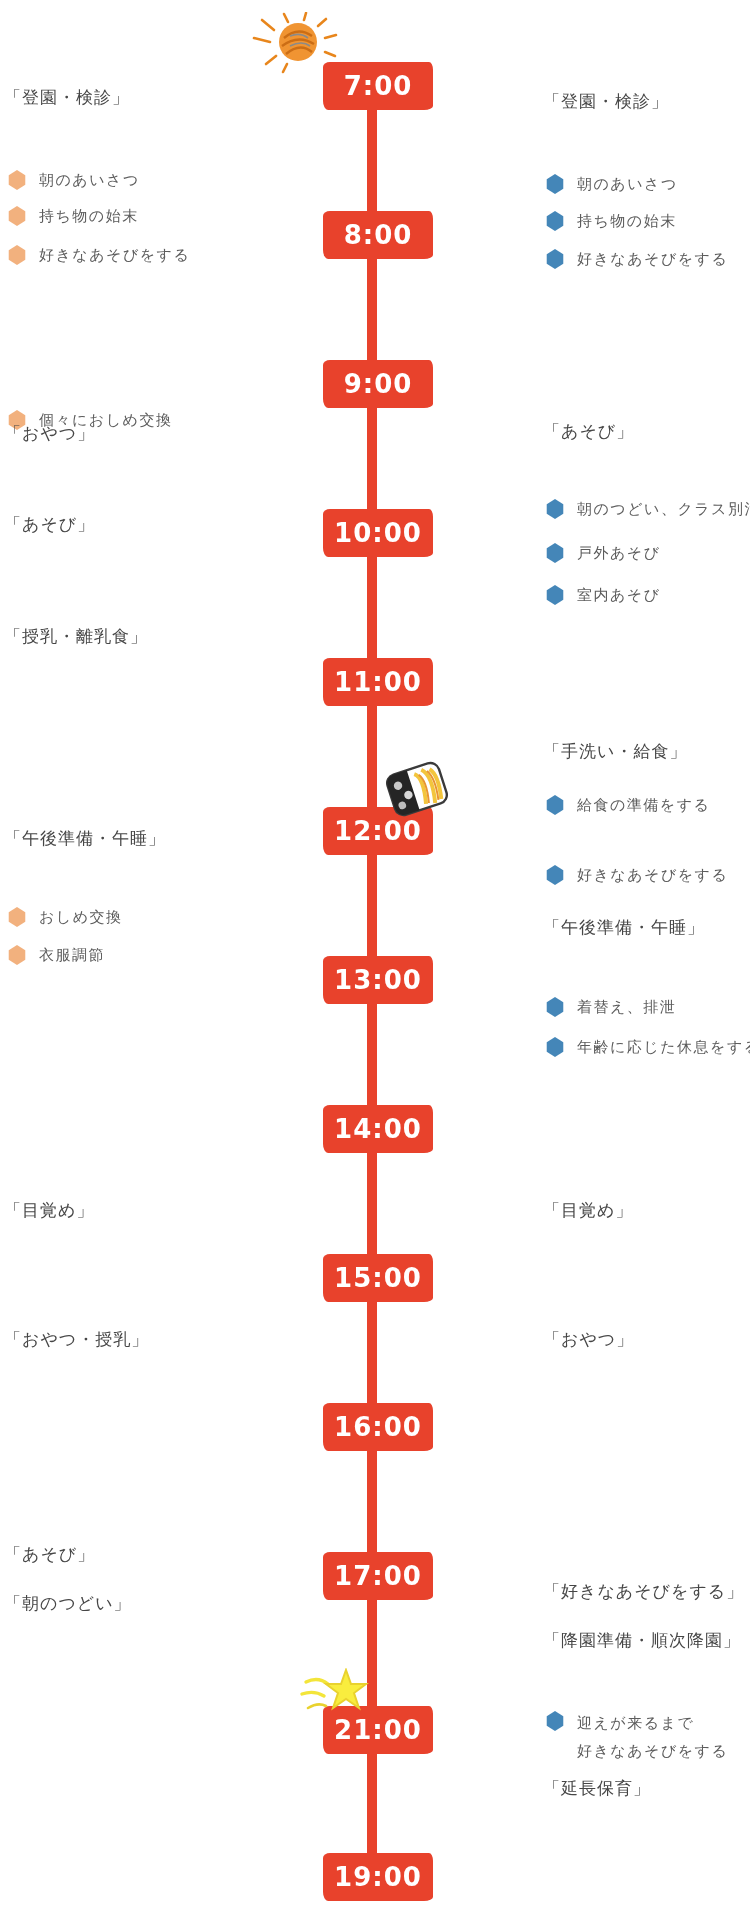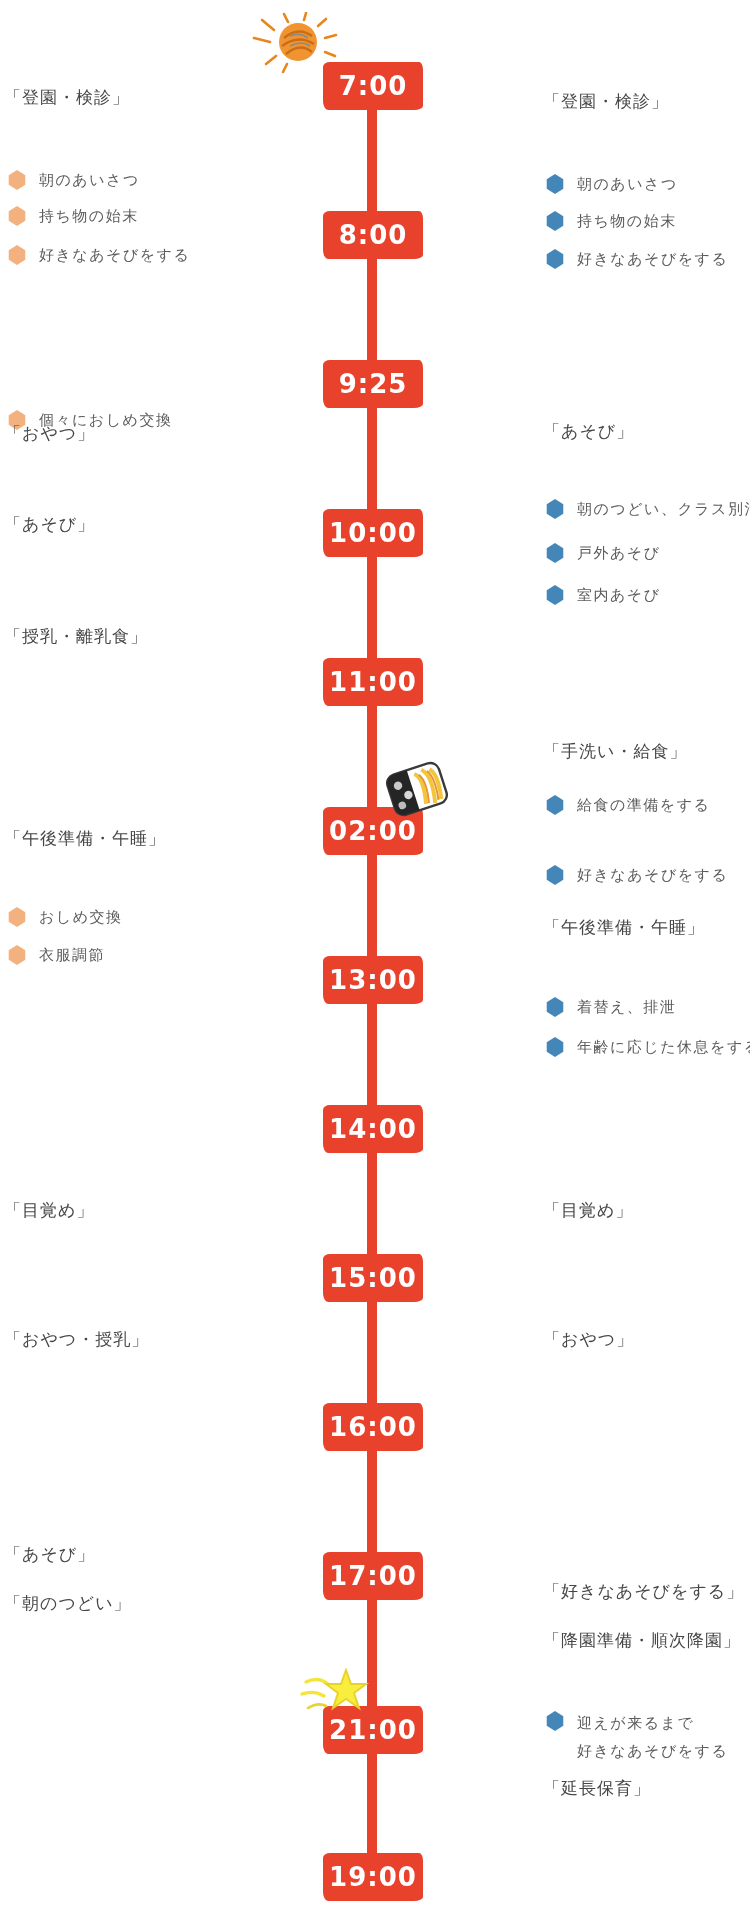--- a/index.html
+++ b/index.html
@@ -6,21 +6,21 @@
   .canvas{
     position:relative;width:750px;height:1907px;background:#ffffff;
     overflow:hidden;font-family:"DejaVu Sans","Liberation Sans",sans-serif;
   }
   
   .tl-line{
     position:absolute;left:367px;top:82px;width:10px;height:1790px;
     background:#e8422c;border-radius:6px;
   }
   .time-box{
-    position:absolute;left:323px;width:100px;height:48px;
+    position:absolute;left:323px;width:110px;height:48px;
     background:#e8422c;color:#ffffff;
     display:flex;align-items:center;justify-content:center;
     font-size:26px;font-weight:bold;letter-spacing:1px;
     border-radius:7px 4px 9px 5px / 5px 8px 4px 9px;
   }
   
   .sec-title{
     position:absolute;font-size:17px;color:#464646;letter-spacing:1px;
     font-weight:500;white-space:nowrap;
   }
@@ -44,24 +44,24 @@
 </style>
 </head>
 <body>
 
 <div class="canvas">
 
   <div class="tl-line"></div>
 
   <div class="time-box" style="top:62px">7:00</div>
   <div class="time-box" style="top:211px">8:00</div>
-  <div class="time-box" style="top:360px">9:25</div>
+  <div class="time-box" style="top:360px">9:00</div>
   <div class="time-box" style="top:509px">10:00</div>
   <div class="time-box" style="top:658px">11:00</div>
-  <div class="time-box" style="top:807px">02:00</div>
+  <div class="time-box" style="top:807px">12:00</div>
   <div class="time-box" style="top:956px">13:00</div>
   <div class="time-box" style="top:1105px">14:00</div>
   <div class="time-box" style="top:1254px">15:00</div>
   <div class="time-box" style="top:1403px">16:00</div>
   <div class="time-box" style="top:1552px">17:00</div>
   <div class="time-box" style="top:1706px">21:00</div>
   <div class="time-box" style="top:1853px">19:00</div>
 
   <svg class="illus" style="left:240px;top:12px" width="110" height="62" viewBox="0 0 110 62">
     <g stroke="#e8861c" stroke-width="2.6" stroke-linecap="round">

